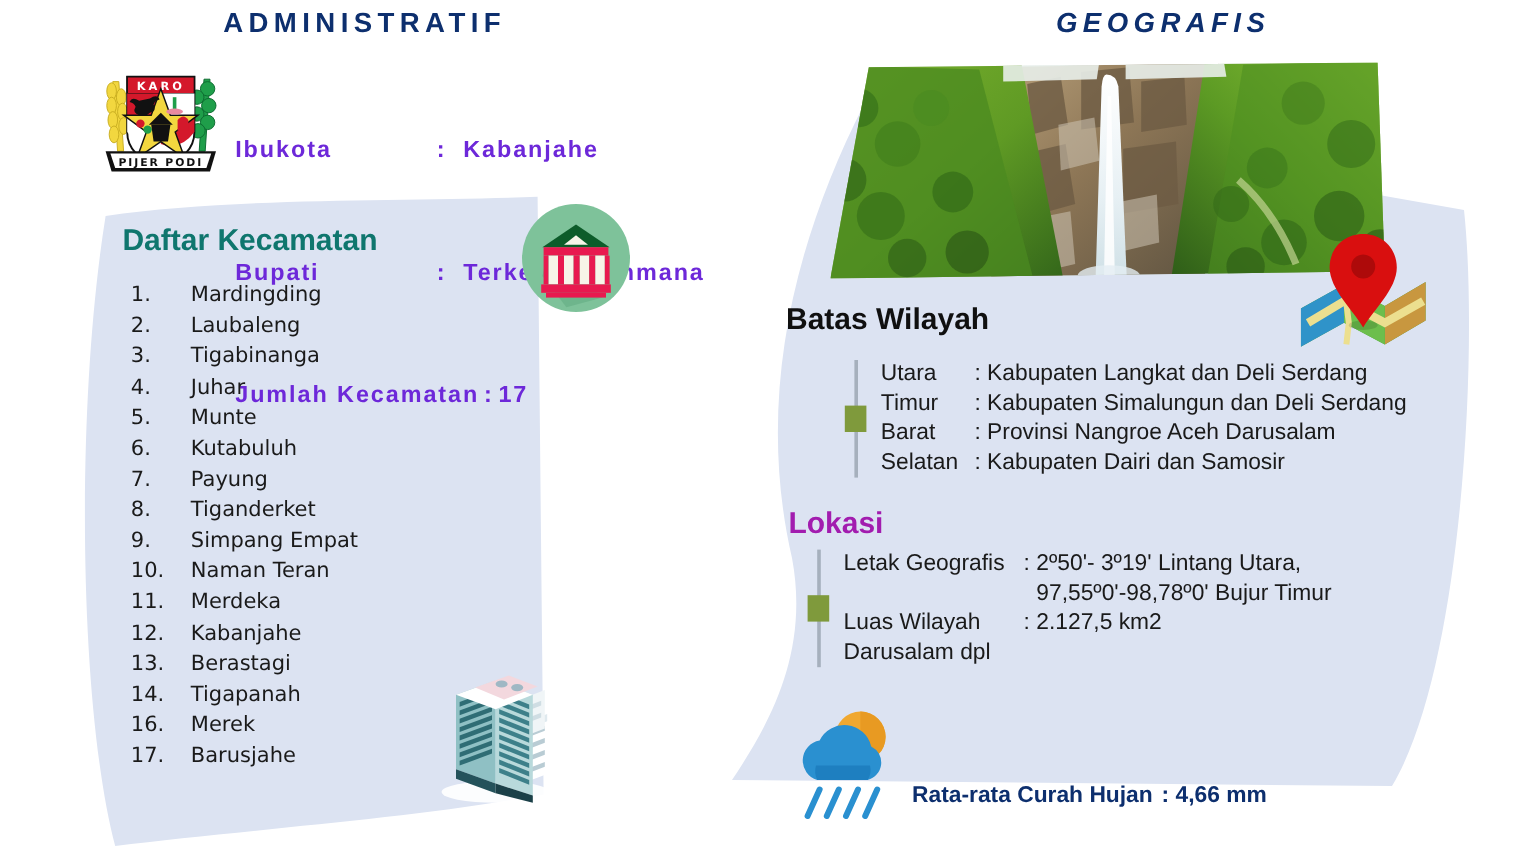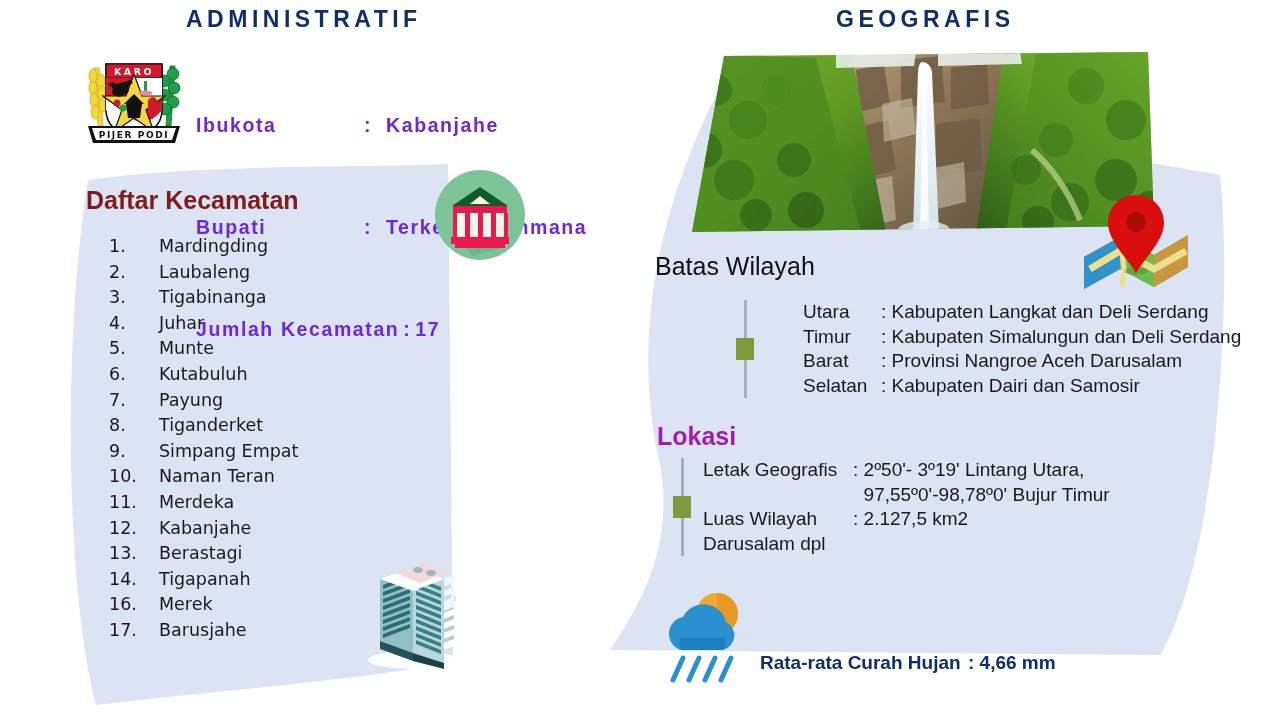--- a/index.html
+++ b/index.html
@@ -11,37 +11,37 @@
   
   .blob { position:absolute; }
   .blob svg { display:block; }
 
   
   .sec-title {
     position:absolute; color:#0d2f6e; font-weight:bold;
     font-size:23px; letter-spacing:4.5px;
   }
   #adm-title { left:186px; top:6px; }
-  #geo-title { left:836px; top:6px; }
+  #geo-title { left:880px; top:6px;font-style:italic; }
 
   
   #emblem { position:absolute; left:78px; top:48px; width:112px; height:102px; }
   #adm-facts {
     position:absolute; left:196px; top:62px;
     color:#6d28d9; font-weight:bold; font-size:19.5px;
     letter-spacing:1.6px; line-height:25.5px; white-space:pre;
   }
   .fact-row { display:block; }
   .fact-key { display:inline-block; }
   .fact-sep { display:inline-block; }
 
   
   #daftar-heading {
     position:absolute; left:86px; top:186px;
-    font-size:25px; font-weight:bold; color:#7f1d1d;
+    font-size:25px; font-weight:bold; color:#0f766e;padding-left:16px;
   }
   #kecamatan-list { position:absolute; left:103px; top:234px; width:290px; }
   .kec-row {
     display:flex; align-items:baseline;
     font-size:17.5px; color:#1a1a1a; line-height:25.6px;
     font-family:"DejaVu Sans", sans-serif;
   }
   .kec-num { width:56px; flex:0 0 56px; text-align:left; padding-left:6px; }
   .kec-name { flex:1 1 auto; }
 
@@ -53,21 +53,21 @@
 
   
   #photo-wrap { position:absolute; left:686px; top:50px; width:472px; height:184px; }
 
   
   #map-icon { position:absolute; left:1084px; top:185px; width:140px; height:110px; }
 
   
   #batas-heading {
     position:absolute; left:655px; top:252px;
-    font-size:25px; font-weight:normal; color:#101010;
+    font-size:25px; font-weight:bold; color:#101010;
   }
   #lokasi-heading {
     position:absolute; left:657px; top:422px;
     font-size:25px; font-weight:bold; color:#a21caf;
   }
 
   
   .bullet-group { position:absolute; display:flex; align-items:stretch; }
   .bullet-rail { position:relative; width:26px; flex:0 0 26px; }
   .rail-line {
@@ -78,21 +78,21 @@
     background:#7f9a3c; top:50%; transform:translateY(-50%);
   }
   .bullet-body { padding-left:8px; }
   .b-row {
     display:flex; font-size:19px; color:#1a1a1a; line-height:24.5px;
     white-space:pre;
   }
   .b-key { flex:0 0 auto; }
   .b-val { flex:1 1 auto; }
 
-  #batas-group { left:732px; top:300px; width:520px;gap:37px; }
+  #batas-group { left:700px; top:300px; width:520px; }
   #batas-group .b-key { width:78px; }
 
   #lokasi-group { left:669px; top:458px; width:520px; }
   #lokasi-group .b-key { width:150px; }
 
   
   #weather-icon { position:absolute; left:657px; top:588px; width:100px; height:96px; }
   #weather-facts {
     position:absolute; left:760px; top:598px;
     color:#0d2f6e; font-weight:bold; font-size:19px; line-height:26px; white-space:pre;

